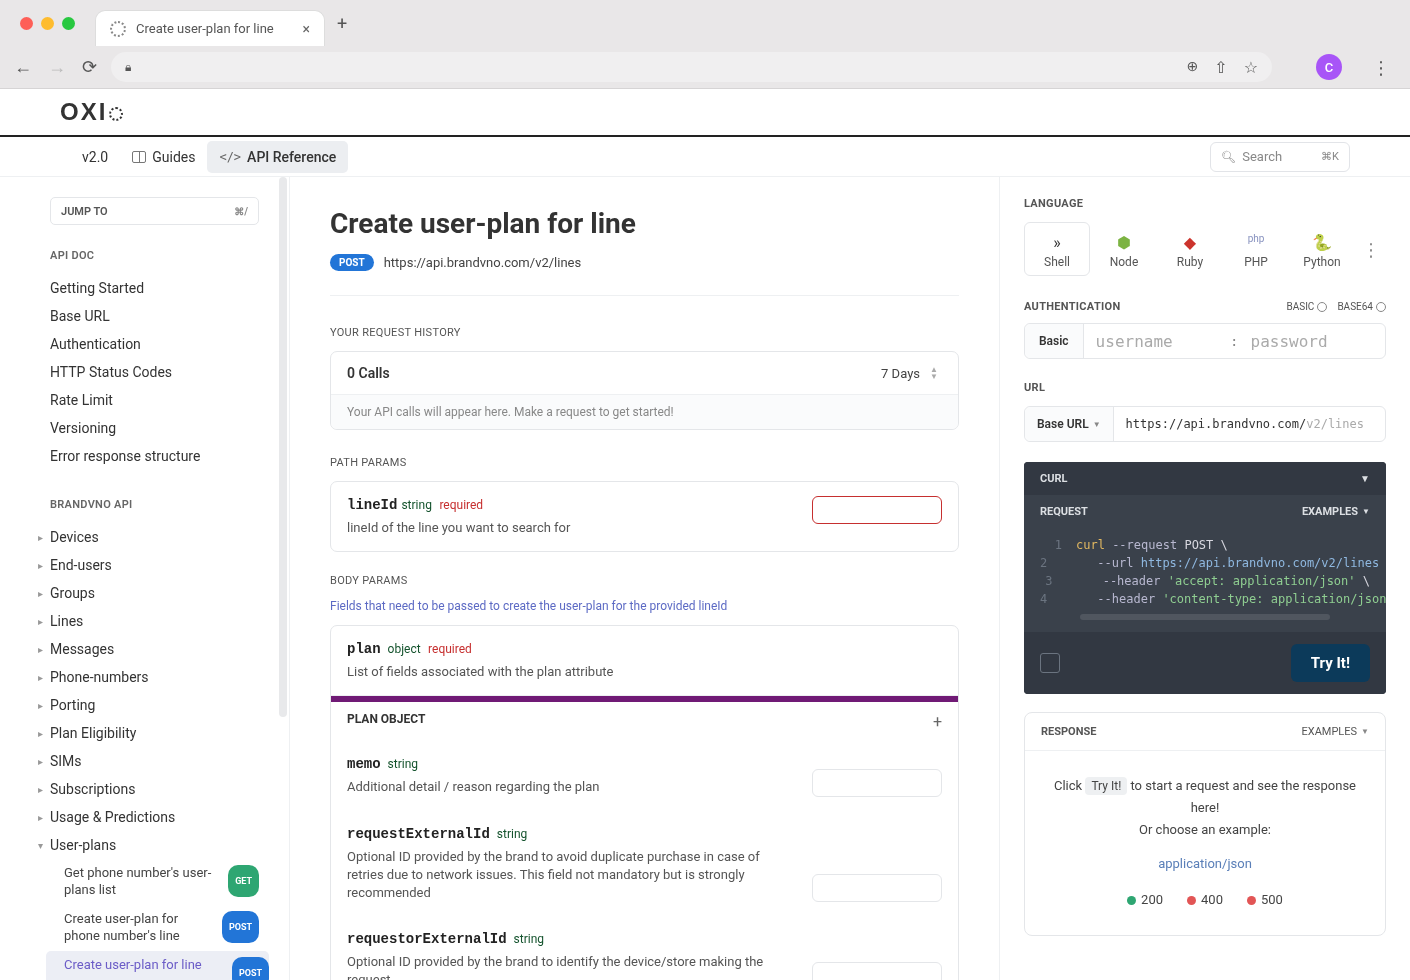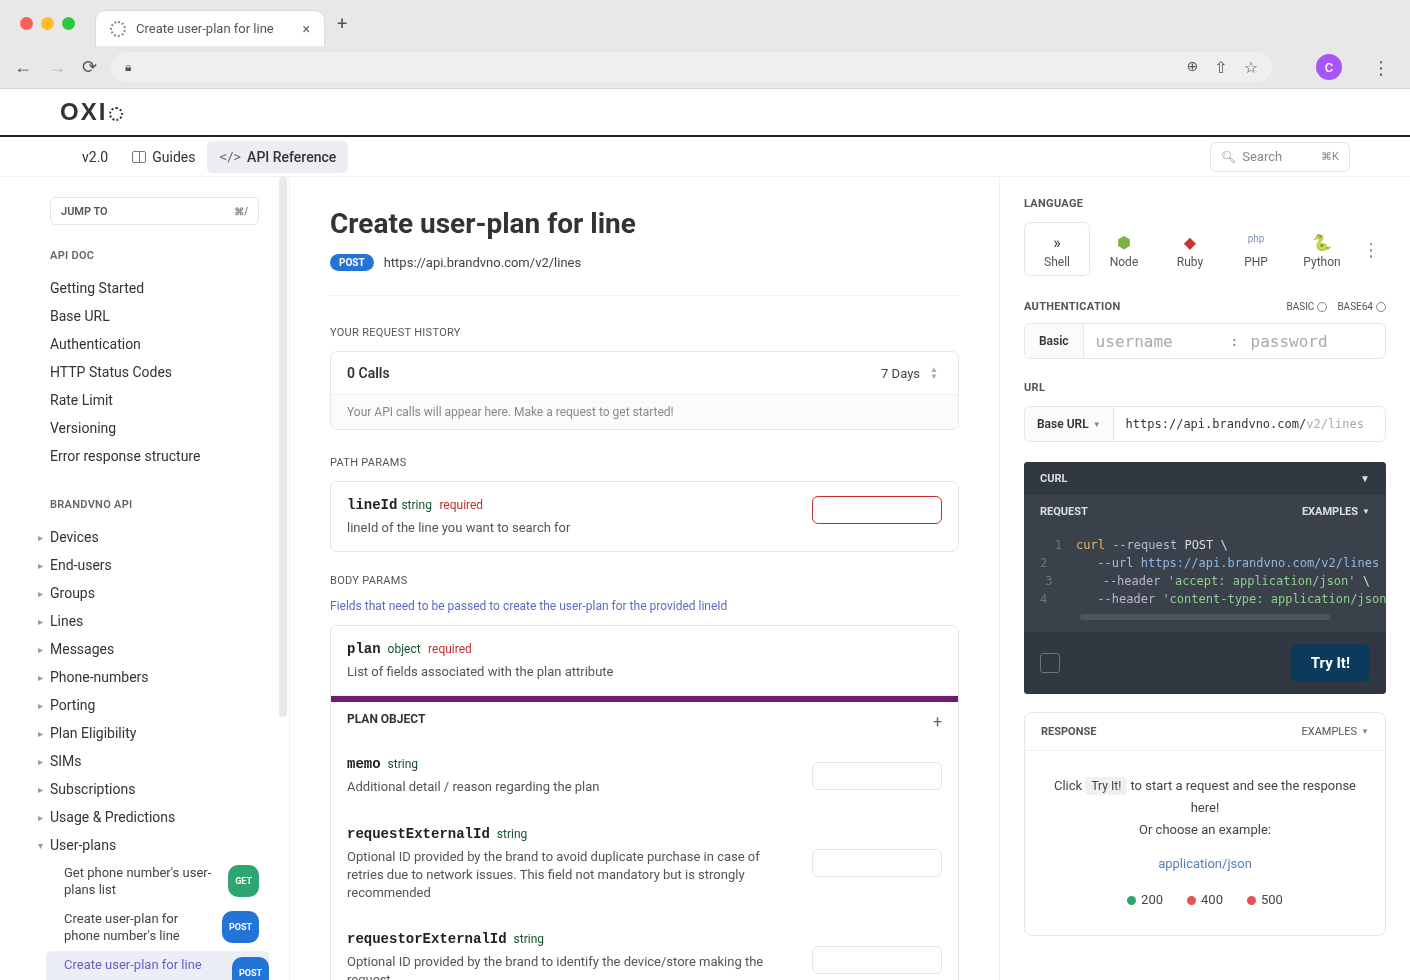--- a/index.html
+++ b/index.html
@@ -73,21 +73,21 @@
 .param-box .left { flex: 1; }
 .param-name { font-size: 14px; font-weight: 600; color: #222; font-family: Liberation Mono, monospace; }
 .param-type { font-size: 12px; color: #14532d; margin-left: 4px; font-weight: 400; }
 .param-req { font-size: 12px; color: #c62f2f; margin-left: 4px; }
 .param-desc { font-size: 13px; color: #555; margin-top: 6px; line-height: 1.4; }
 .param-input { border: 1px solid #c62f2f; border-radius: 6px; height: 28px; width: 130px; background: #fff; }
 .param-input.normal { border-color: #e4e6e9; }
 
 .body-desc { font-size: 12px; color: #5c6ac4; margin-bottom: 12px; }
 .body-params-box { border: 1px solid #e4e6e9; border-radius: 7px; }
-.body-param { padding: 14px 16px; border-bottom: 1px solid #eef0f2; display: flex; align-items: center; gap: 16px; }
+.body-param { padding: 14px 16px; border-bottom: 1px solid #eef0f2; display: flex; align-items: flex-end; gap: 16px; }
 .body-param:last-child { border-bottom: none; }
 .body-param .left { flex: 1; }
 .plan-object-row { border-top: 6px solid #701a75; padding: 10px 16px; display: flex; align-items: flex-start; font-size: 12px; font-weight: 700; cursor: pointer; }
 .plan-object-row .plus { margin-left: auto; font-size: 16px; font-weight: 400; color: #666; }
 
 
 .right { width: 410px; padding: 20px 24px; }
 .panel-label { font-size: 11px; font-weight: 700; color: #555; letter-spacing: 0.3px; margin-bottom: 12px; }
 .lang-row { display: flex; align-items: center; gap: 2px; margin-bottom: 24px; }
 .lang-item { flex: 1; text-align: center; padding: 10px 4px 6px; font-size: 12px; color: #555; cursor: pointer; border-radius: 6px; }

